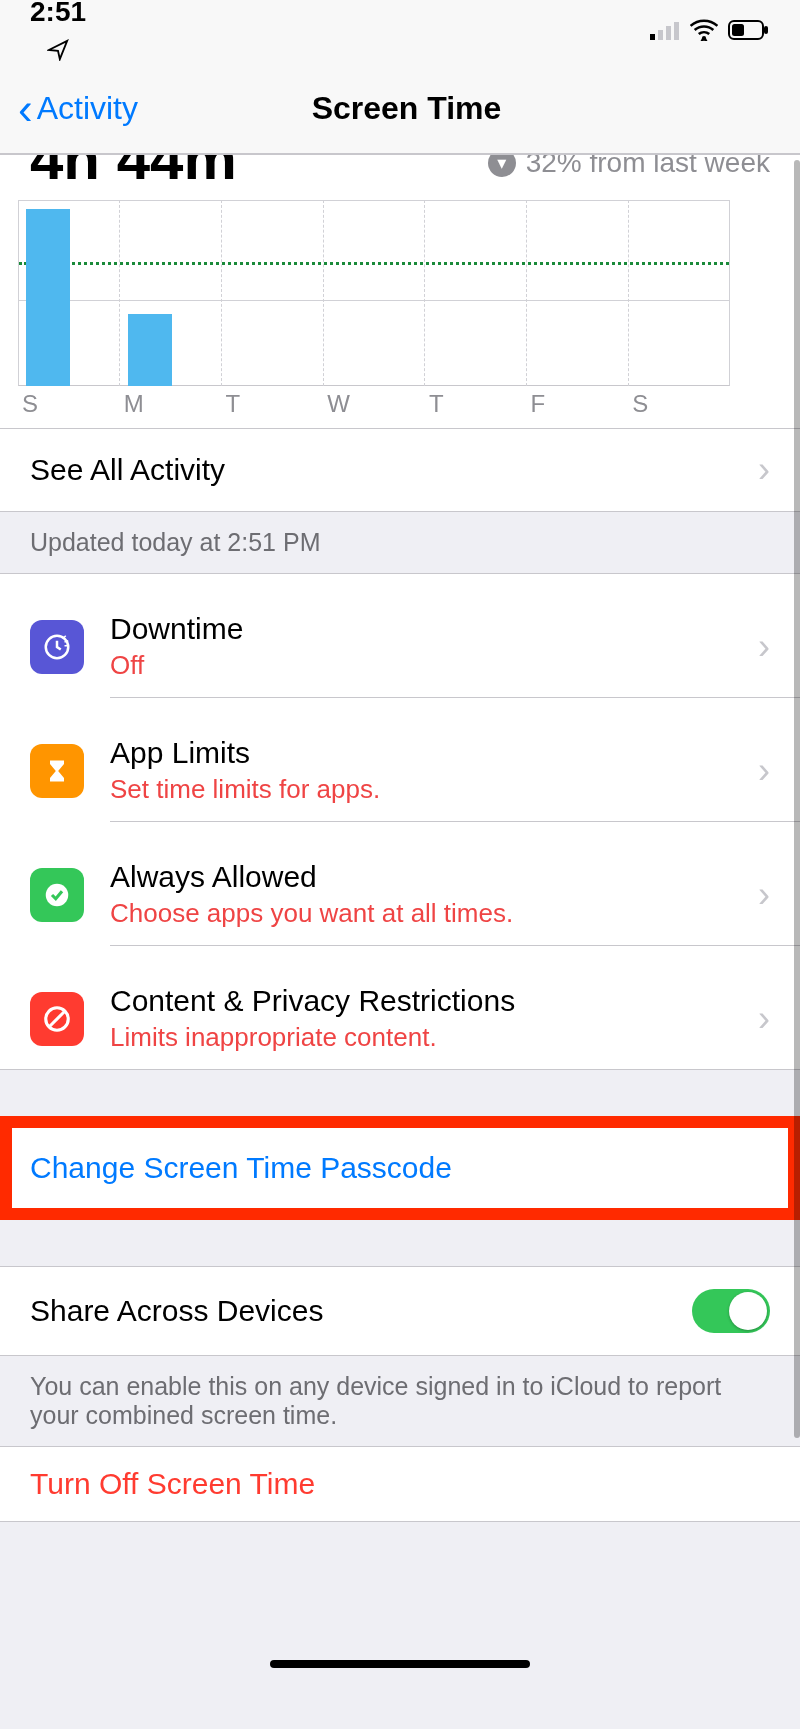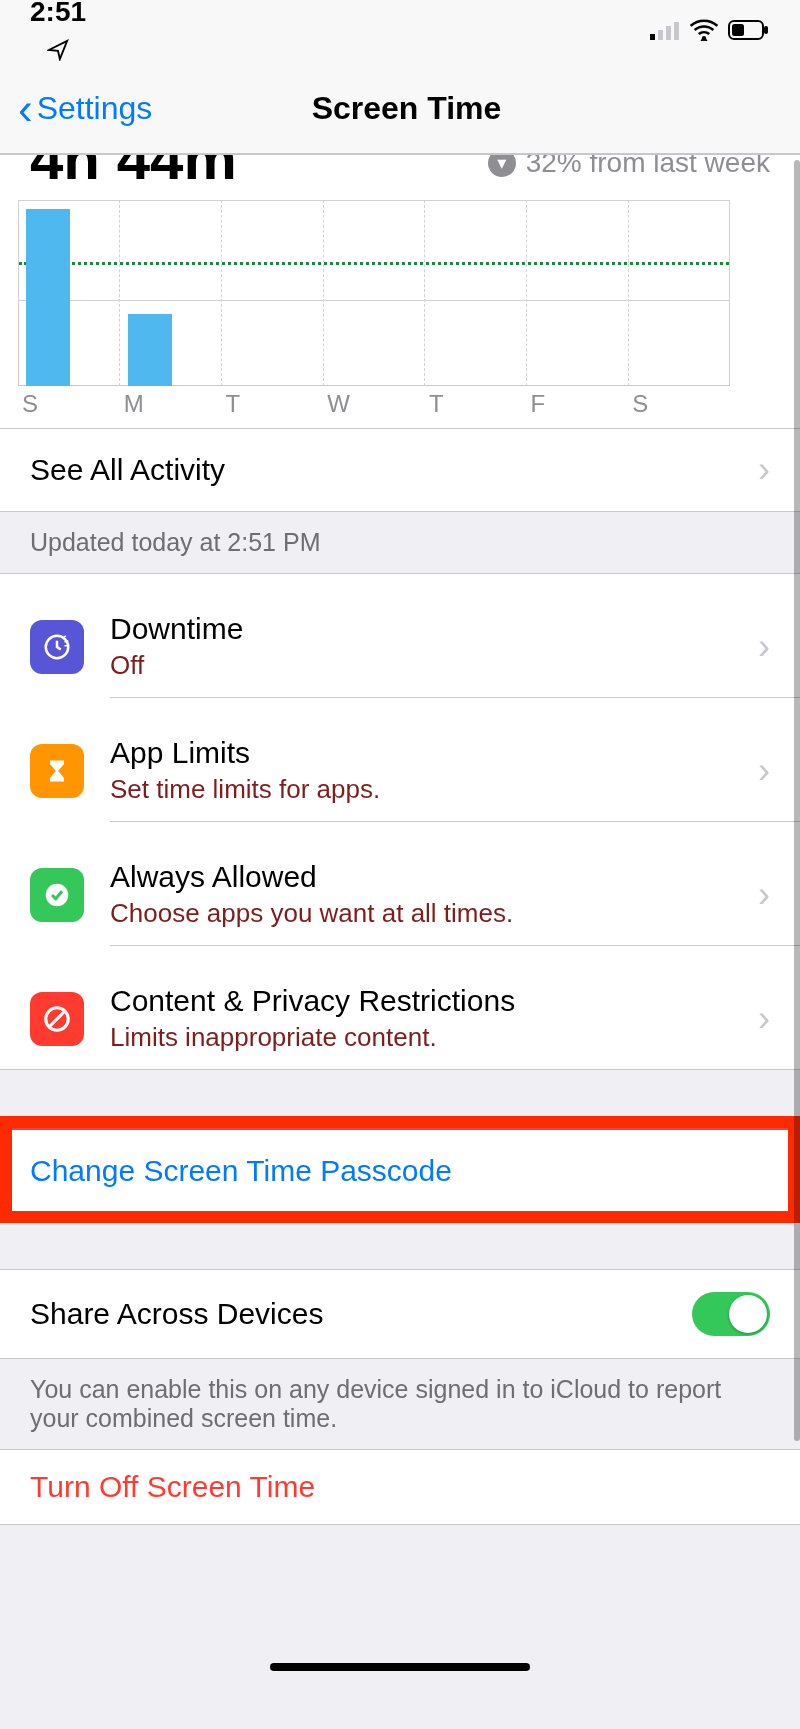--- a/index.html
+++ b/index.html
@@ -31,30 +31,30 @@
   .x-labels { position: absolute; left: 0; right: 52px; bottom: 0; height: 30px; display: flex; color: #8e8e93; font-size: 24px; }
   .x-label { flex: 1; padding-left: 4px; }
   .list { background: #fff; border-top: 1px solid #c8c7cc; border-bottom: 1px solid #c8c7cc; }
   .row-link { display: flex; align-items: center; padding: 20px 30px; font-size: 30px; cursor: pointer; }
   .row-link .chev { margin-left: auto; color: #c7c7cc; font-size: 36px; }
   .footer-note { color: #6d6d72; font-size: 25px; padding: 16px 30px; background: #efeff4; }
   .icon-cell { width: 54px; height: 54px; border-radius: 12px; display: flex; align-items: center; justify-content: center; margin-right: 26px; flex-shrink: 0; }
   .row-2line { display: flex; align-items: center; padding: 16px 30px 16px 30px; cursor: pointer; margin-top: 22px; }
   .row-2line .texts { flex: 1; }
   .row-2line .title { font-size: 30px; color: #000; }
-  .row-2line .sub { font-size: 26px; color: #7f1d1d; margin-top: 4px; }
+  .row-2line .sub { font-size: 26px; color: #ef4444; margin-top: 4px; }
   .row-2line .chev { color: #c7c7cc; font-size: 36px; margin-left: 12px; }
   .inner-sep { border-top: 1px solid #c8c7cc; margin-left: 110px; }
   .purple { background: #5856d6; }
   .orange { background: #ff9500; }
   .green { background: #34c759; }
   .red { background: #ff3b30; }
   .highlight-row { position: relative; display: flex; }
   .highlight-box { position: absolute; top: -10px; bottom: -10px; left: 0; right: 0; border: 12px solid #ff2a00; pointer-events: none; }
-  .blue-row { color: #007aff; font-size: 30px; padding: 24px 30px; background: #fff; cursor: pointer; border-top: 4px solid #ef4444; border-bottom: 1px solid #c8c7cc; width: 100%; }
+  .blue-row { color: #007aff; font-size: 30px; padding: 24px 30px; background: #fff; cursor: pointer; border-top: 1px solid #ef4444; border-bottom: 1px solid #c8c7cc; width: 100%; }
   .red-row { color: #ff3b30; }
   .switch { width: 78px; height: 44px; border-radius: 22px; background: #34c759; position: relative; margin-left: auto; }
   .switch .knob { position: absolute; right: 3px; top: 3px; width: 38px; height: 38px; border-radius: 50%; background: #fff; box-shadow: 0 1px 3px rgba(0,0,0,0.3); }
   .home-indicator { width: 260px; height: 8px; background: #000; border-radius: 4px; margin: 28px auto; }
   .scroll-hint { position: absolute; right: 0; top: 160px; bottom: 230px; width: 6px; background: rgba(0,0,0,0.28); border-radius: 3px; }
   .wrap { position: relative; width: 800px; }
 </style>
 </head>
 <body>
 <div class="wrap">
@@ -89,21 +89,21 @@
         <rect x="36" y="6" width="4" height="8" rx="2" fill="#000"></rect>
         <rect x="4" y="4" width="12" height="12" rx="2.5" fill="#000"></rect>
       </svg>
     </span>
   </div>
 </div>
 
 <div class="nav-bar">
   <div class="nav-back">
     <span class="nav-back-chevron">‹</span>
-    <span>Settings</span>
+    <span>Activity</span>
   </div>
   <div class="nav-title">Screen Time</div>
 </div>
 
 <div class="content">
 
   <div class="summary-row">
     <div class="big-time">4h 44m</div>
     <div class="change">
       <span class="change-icon">▾</span>

